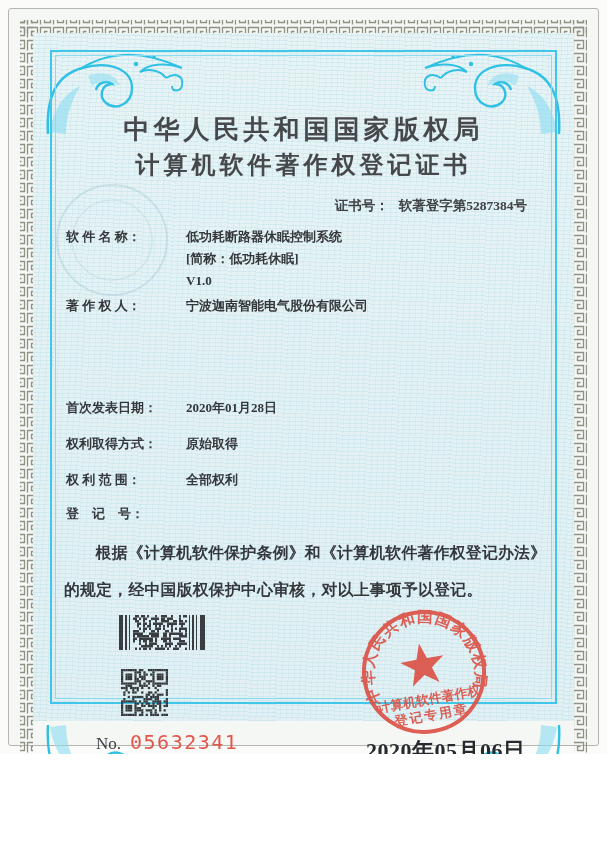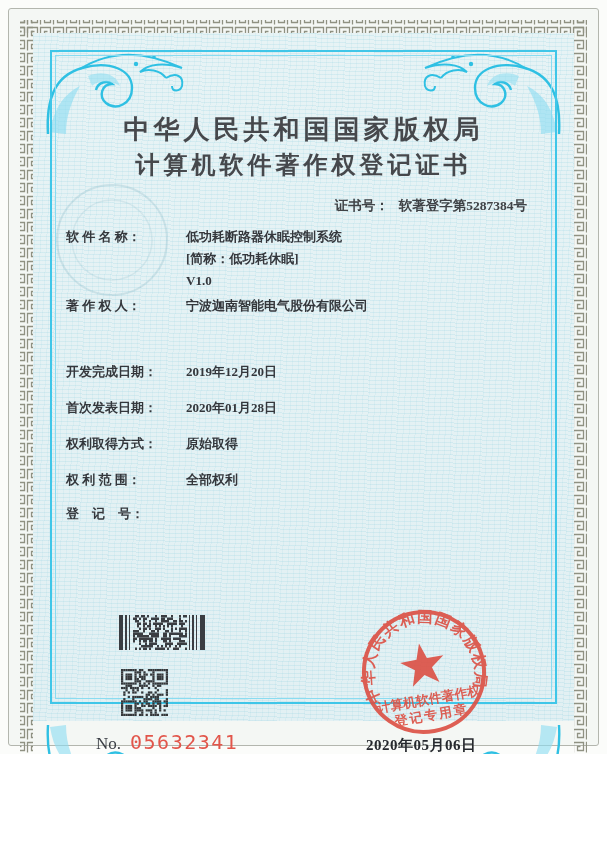--- a/index.html
+++ b/index.html
@@ -55,21 +55,21 @@
     text-indent:2em; color:var(--ink);
   }
   .barcode-box{position:absolute; left:119px; top:615px; z-index:3;}
   .qr-box{position:absolute; left:121px; top:669px; z-index:3;}
   .serial-line{position:absolute; left:96px; top:730px; font-size:17px; color:#3a3e45;}
   .serial-number{
     font-family:"DejaVu Sans Mono","Liberation Mono",monospace;
     font-size:20px; color:var(--serial-red); letter-spacing:1.5px; margin-left:9px;
   }
   .issue-date{
-    position:absolute; left:366px; top:736px; font-size:15px; font-weight:600;
+    position:absolute; left:366px; top:736px; font-size:22px; font-weight:600;
     color:#26292e; z-index:4; letter-spacing:.5px;
   }
   .seal-svg{left:334px; top:582px; z-index:6;}
 </style>
 </head>
 <body>
 
 <div class="canvas">
 
   <div class="paper-edge"></div>
@@ -124,44 +124,41 @@
         <span class="vline">[简称：低功耗休眠]</span>
         <span class="vline">V1.0</span>
       </span>
     </div>
 
     <div class="frow" style="top:295px">
       <span class="flabel">著 作 权 人：</span>
       <span class="fvalue">宁波迦南智能电气股份有限公司</span>
     </div>
 
-    <div class="frow" style="top:361px">
-      <span class="flabel">开发完成日期：</span>
-      <span class="fvalue">2019年12月20日</span>
-    </div>
 
     <div class="frow" style="top:397px">
       <span class="flabel">首次发表日期：</span>
       <span class="fvalue">2020年01月28日</span>
     </div>
 
     <div class="frow" style="top:433px">
       <span class="flabel">权利取得方式：</span>
       <span class="fvalue">原始取得</span>
     </div>
 
     <div class="frow" style="top:469px">
       <span class="flabel">权 利 范 围：</span>
       <span class="fvalue">全部权利</span>
     </div>
 
     <div class="frow" style="top:503px">
       <span class="flabel">登　记　号：</span>
     </div>
 
+    <div class="statement">根据《计算机软件保护条例》和《计算机软件著作权登记办法》的规定，经中国版权保护中心审核，对以上事项予以登记。</div>
 
     <div class="barcode-box">
       <svg width="86" height="35">
           <rect x="0" y="0" width="4" height="35" fill="#3a3d42"></rect>
           <rect x="6" y="0" width="2" height="35" fill="#3a3d42"></rect>
           <rect x="10" y="0" width="1" height="35" fill="#3a3d42"></rect>
           <rect x="70" y="0" width="1" height="35" fill="#3a3d42"></rect>
           <rect x="73" y="0" width="2" height="35" fill="#3a3d42"></rect>
           <rect x="77" y="0" width="1" height="35" fill="#3a3d42"></rect>
           <rect x="81" y="0" width="5" height="35" fill="#3a3d42"></rect>

